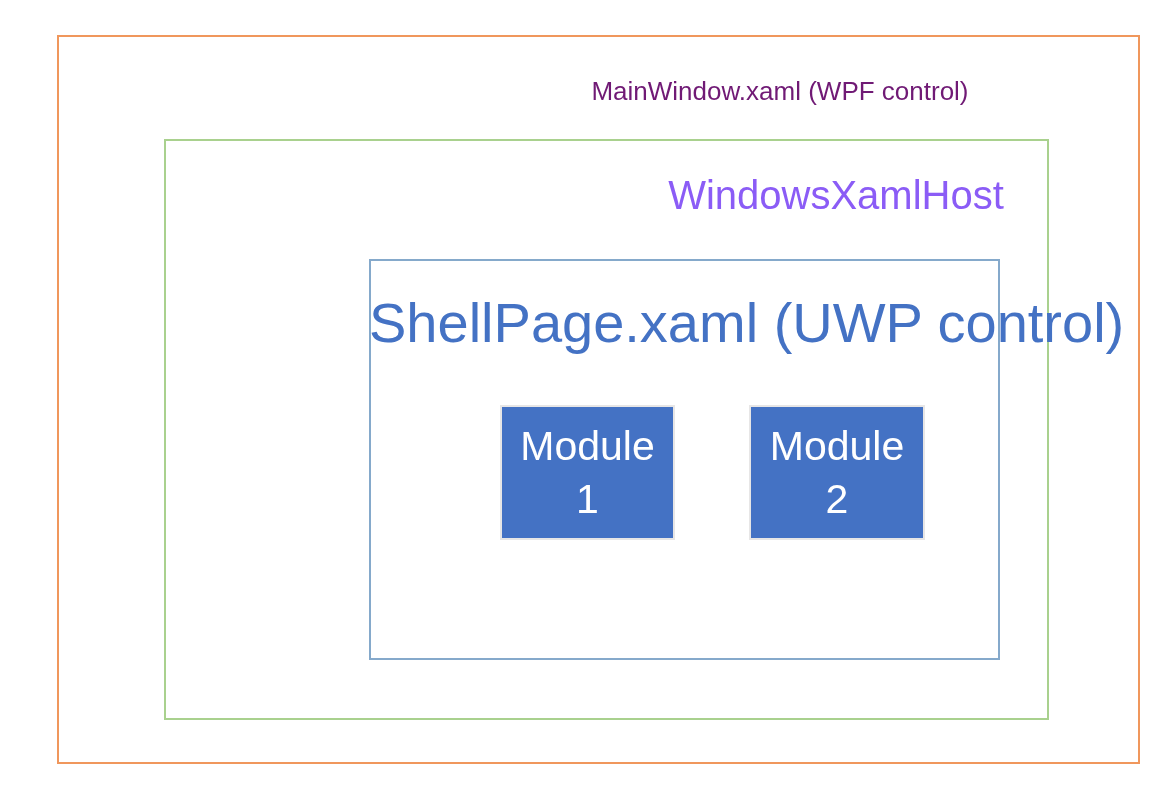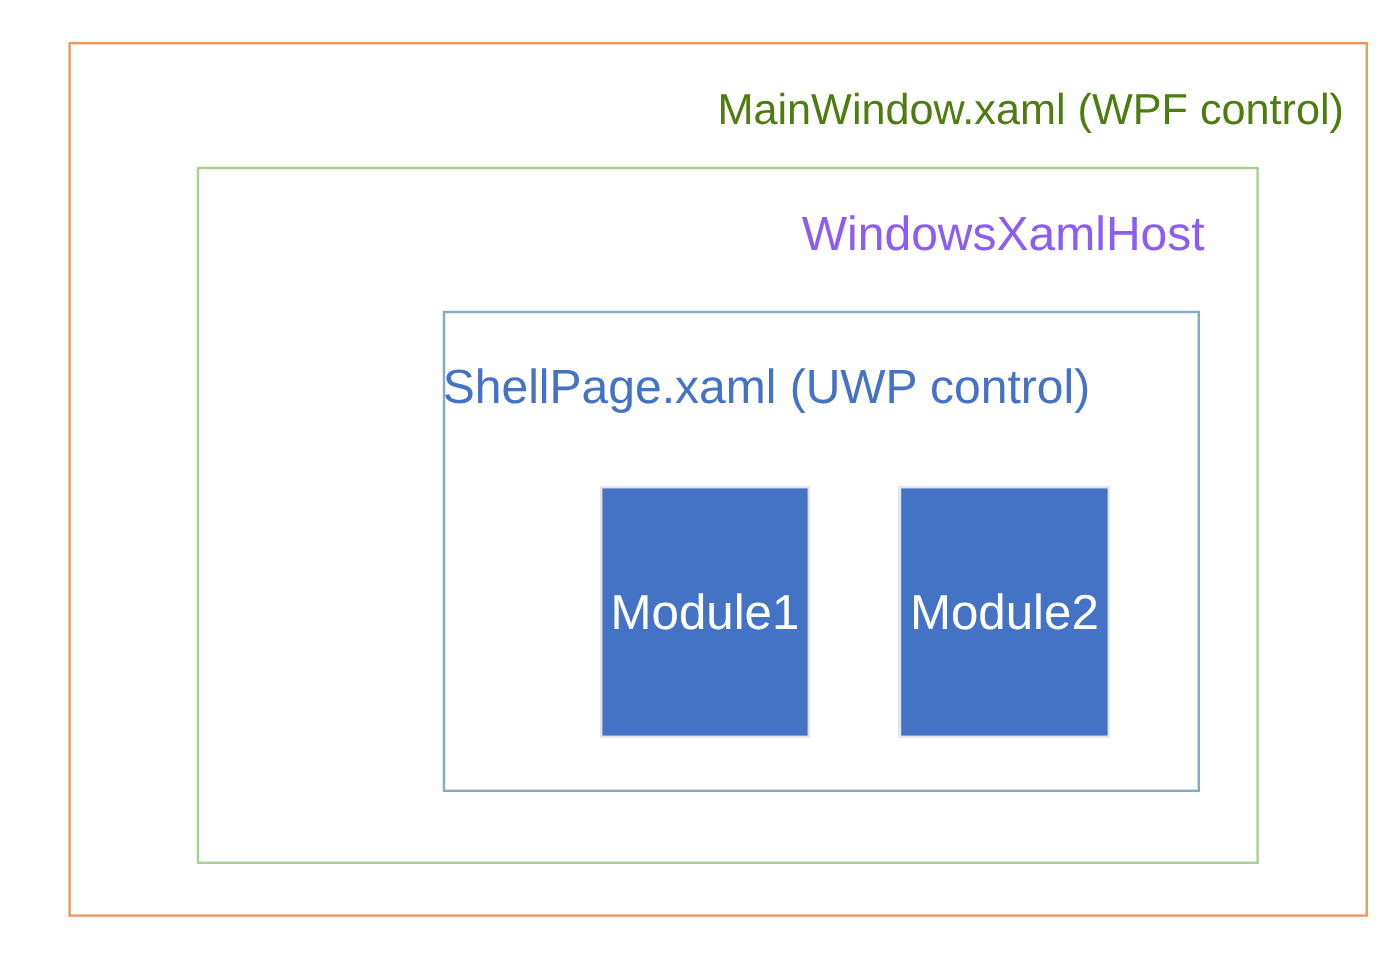--- a/index.html
+++ b/index.html
@@ -19,24 +19,24 @@
     position: absolute;
     left: 57px; top: 35px;
     width: 1083px; height: 729px;
     border: 2px solid #F0975C;
     background: transparent;
   }
   .title-outer {
     position: absolute;
     left: 440px; top: 68px;
     width: 680px;
-    text-align: right;
-    font-size: 36px;
+    text-align: center;
+    font-size: 26px;
     line-height: 46px;
-    color: #4d7c0f;
+    color: #701a75;
     white-space: nowrap;
   }
   
   .box-host {
     position: absolute;
     left: 164px; top: 139px;
     width: 885px; height: 581px;
     border: 2px solid #A9D18E;
     background: transparent;
   }
@@ -56,34 +56,34 @@
     left: 369px; top: 259px;
     width: 631px; height: 401px;
     border: 2px solid #85A9CB;
     background: transparent;
   }
   .title-shell {
     position: absolute;
     left: 369px; top: 300px;
     width: 536px;
     text-align: right;
-    font-size: 40px;
+    font-size: 56px;
     line-height: 46px;
     color: #4472C4;
     white-space: nowrap;
   }
   
   .module {
     position: absolute;
     top: 405px;
-    height: 210px;
+    height: 135px;
     background: #4472C4;
     border: 2px solid #E7E6E6;
     display: flex;
-    flex-direction: row;
+    flex-direction: column;
     align-items: center;
     justify-content: center;
     color: #FFFFFF;
     font-size: 41px;
     line-height: 53px;
     text-align: center;
   }
   .module-1 { left: 500px; width: 175px; }
   .module-2 { left: 749px; width: 176px; }
 </style>

